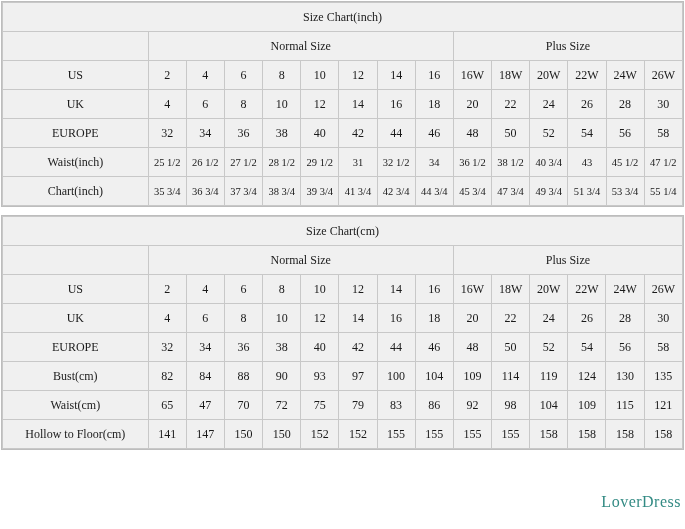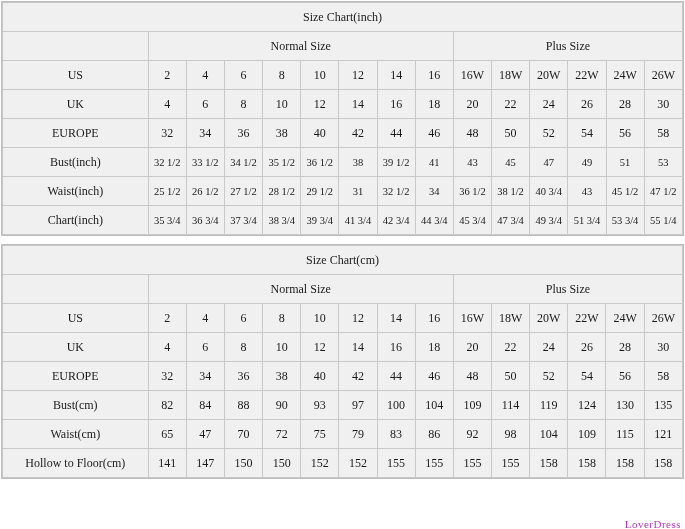--- a/index.html
+++ b/index.html
@@ -65,24 +65,24 @@
   }
   td.val {
     font-size: 11.5px;
   }
   td.val.small {
     font-size: 10.5px;
   }
   .watermark {
     position: absolute;
     right: 4px;
-    bottom: 0;
+    bottom: 19px;
     font-family: "Liberation Serif", serif;
-    font-size: 11px;
-    color: #a21caf;
+    font-size: 16px;
+    color: #0f766e;
     letter-spacing: 0.5px;
     opacity: 0.85;
   }
 </style>
 </head>
 <body>
 
 <div class="page">
 
   <div class="chart-block first">
@@ -148,37 +148,20 @@
           <td class="val">44</td>
           <td class="val">46</td>
           <td class="val">48</td>
           <td class="val">50</td>
           <td class="val">52</td>
           <td class="val">54</td>
           <td class="val">56</td>
           <td class="val">58</td>
         </tr>
 
-        <tr>
-          <td class="row-label">Bust(inch)</td>
-          <td class="val small">32 1/2</td>
-          <td class="val small">33 1/2</td>
-          <td class="val small">34 1/2</td>
-          <td class="val small">35 1/2</td>
-          <td class="val small">36 1/2</td>
-          <td class="val small">38</td>
-          <td class="val small">39 1/2</td>
-          <td class="val small">41</td>
-          <td class="val small">43</td>
-          <td class="val small">45</td>
-          <td class="val small">47</td>
-          <td class="val small">49</td>
-          <td class="val small">51</td>
-          <td class="val small">53</td>
-        </tr>
 
         <tr>
           <td class="row-label">Waist(inch)</td>
           <td class="val small">25 1/2</td>
           <td class="val small">26 1/2</td>
           <td class="val small">27 1/2</td>
           <td class="val small">28 1/2</td>
           <td class="val small">29 1/2</td>
           <td class="val small">31</td>
           <td class="val small">32 1/2</td>

